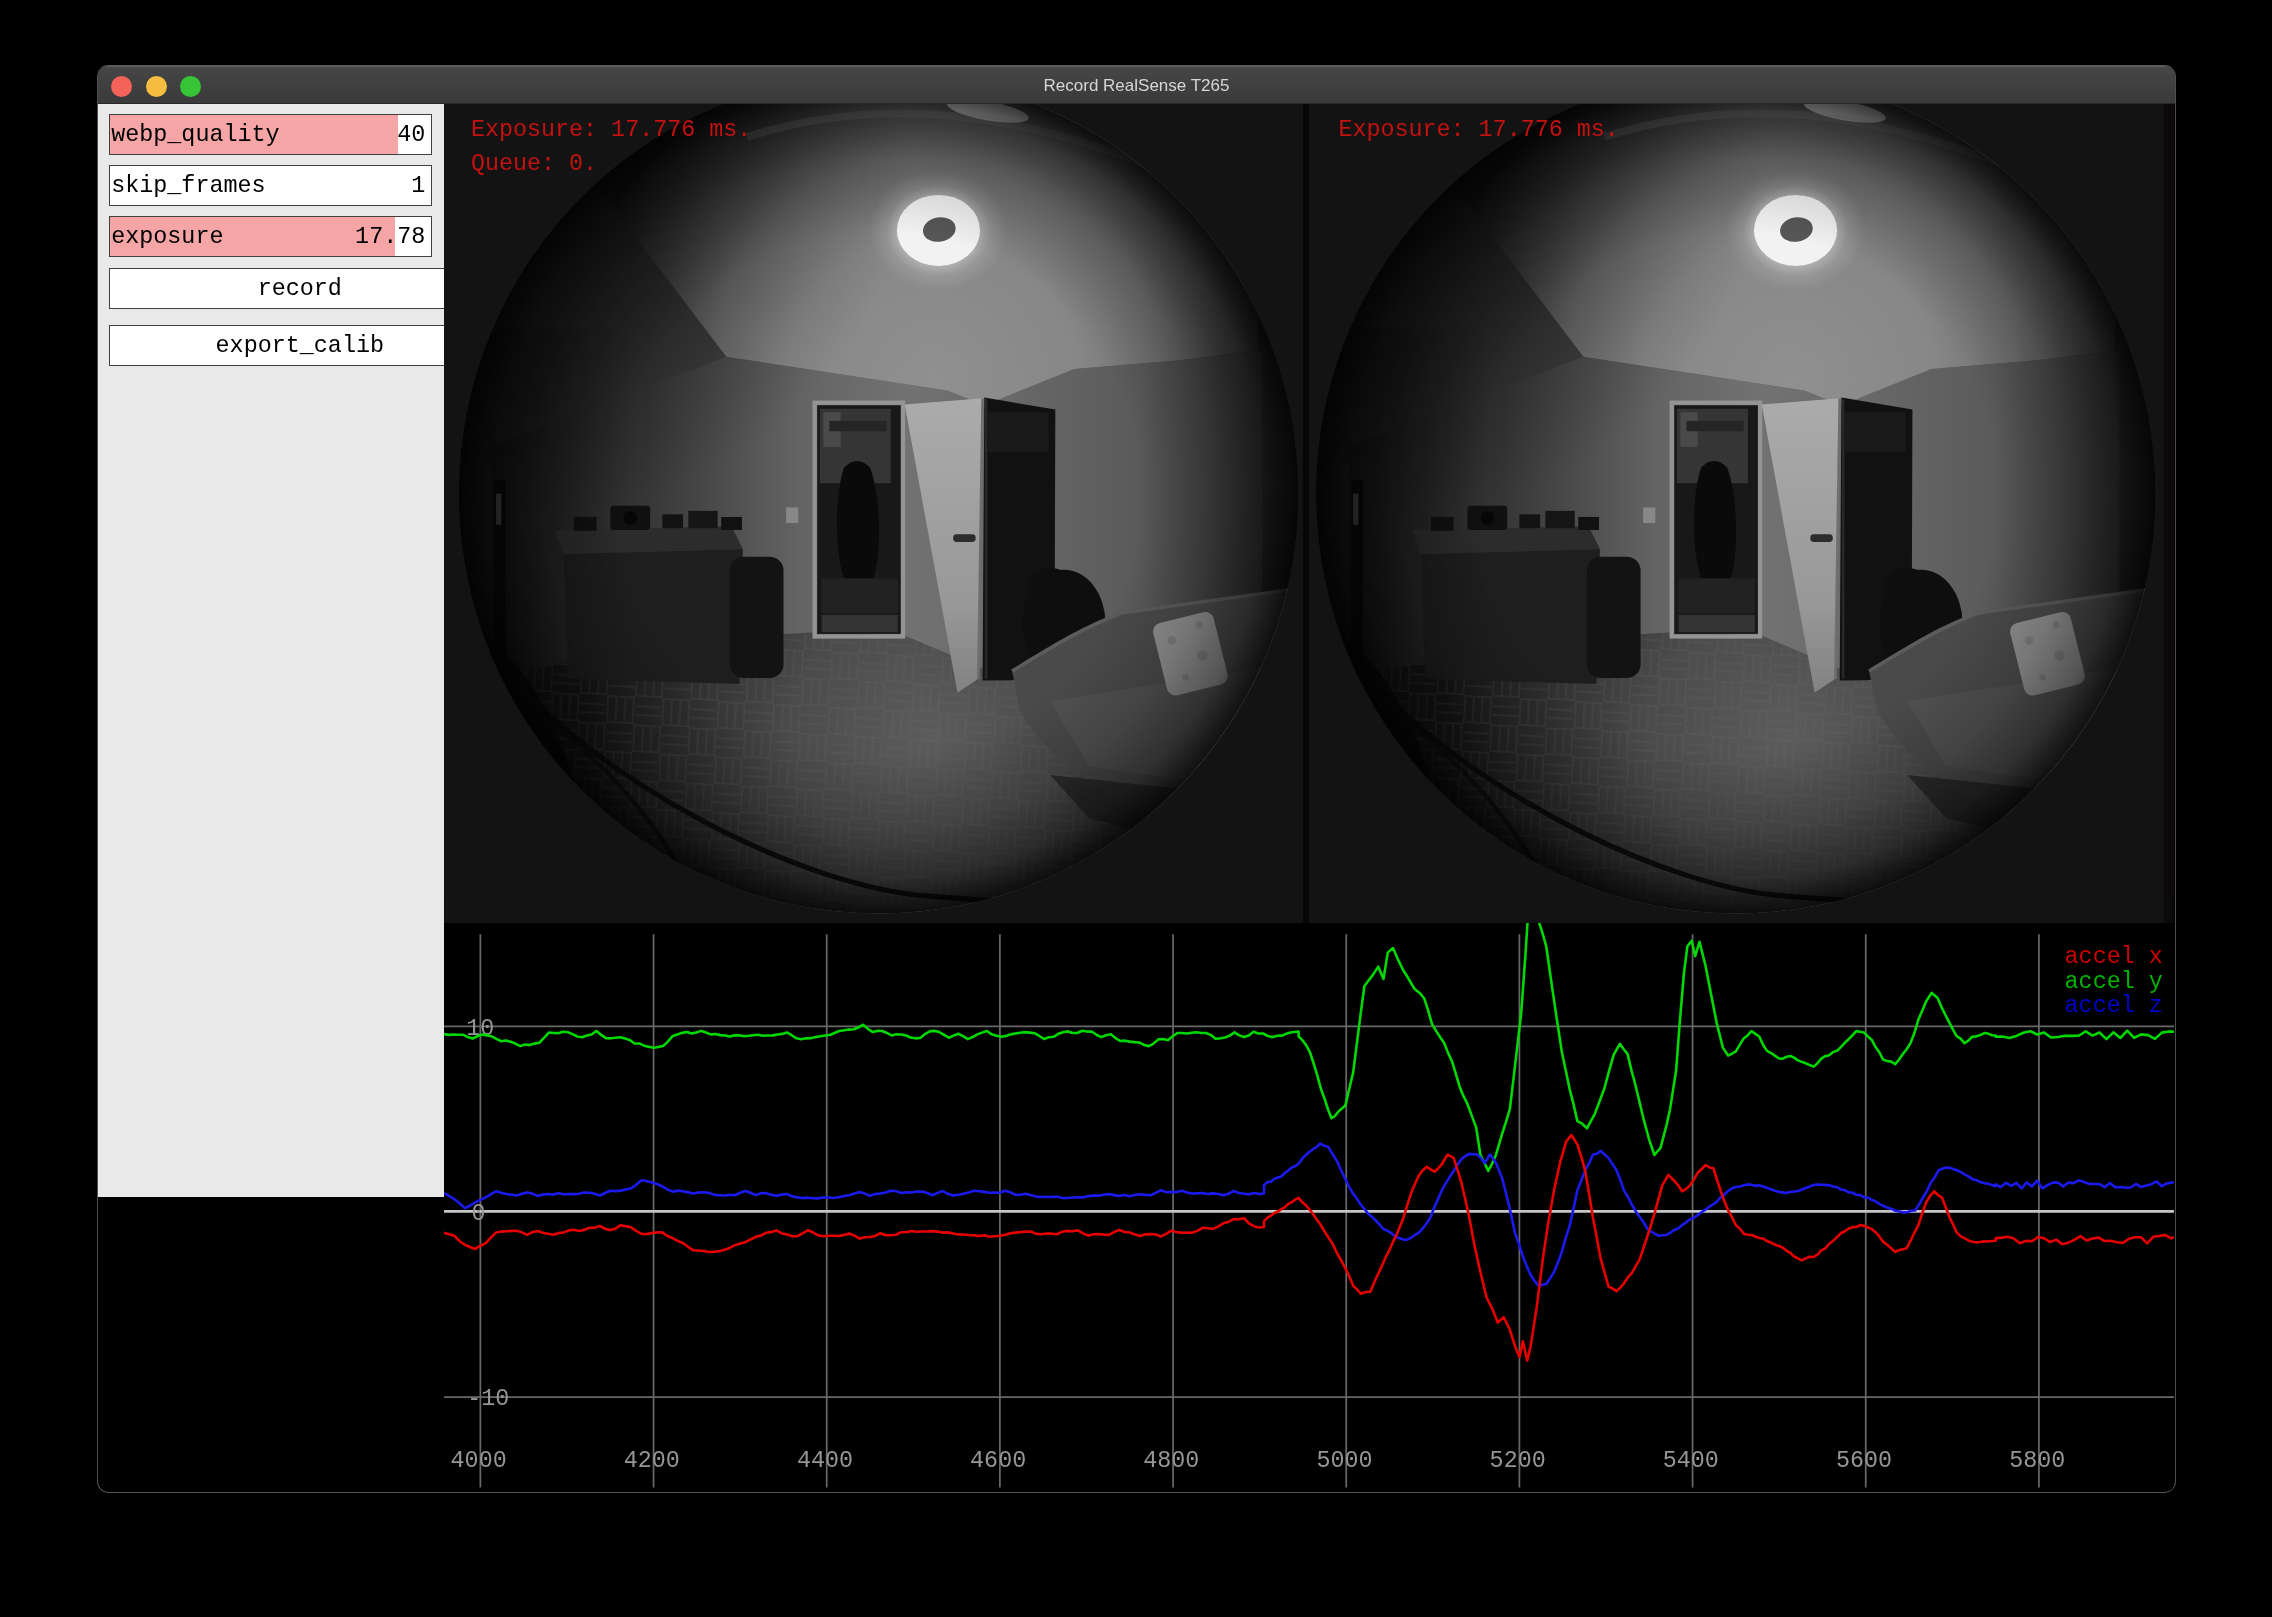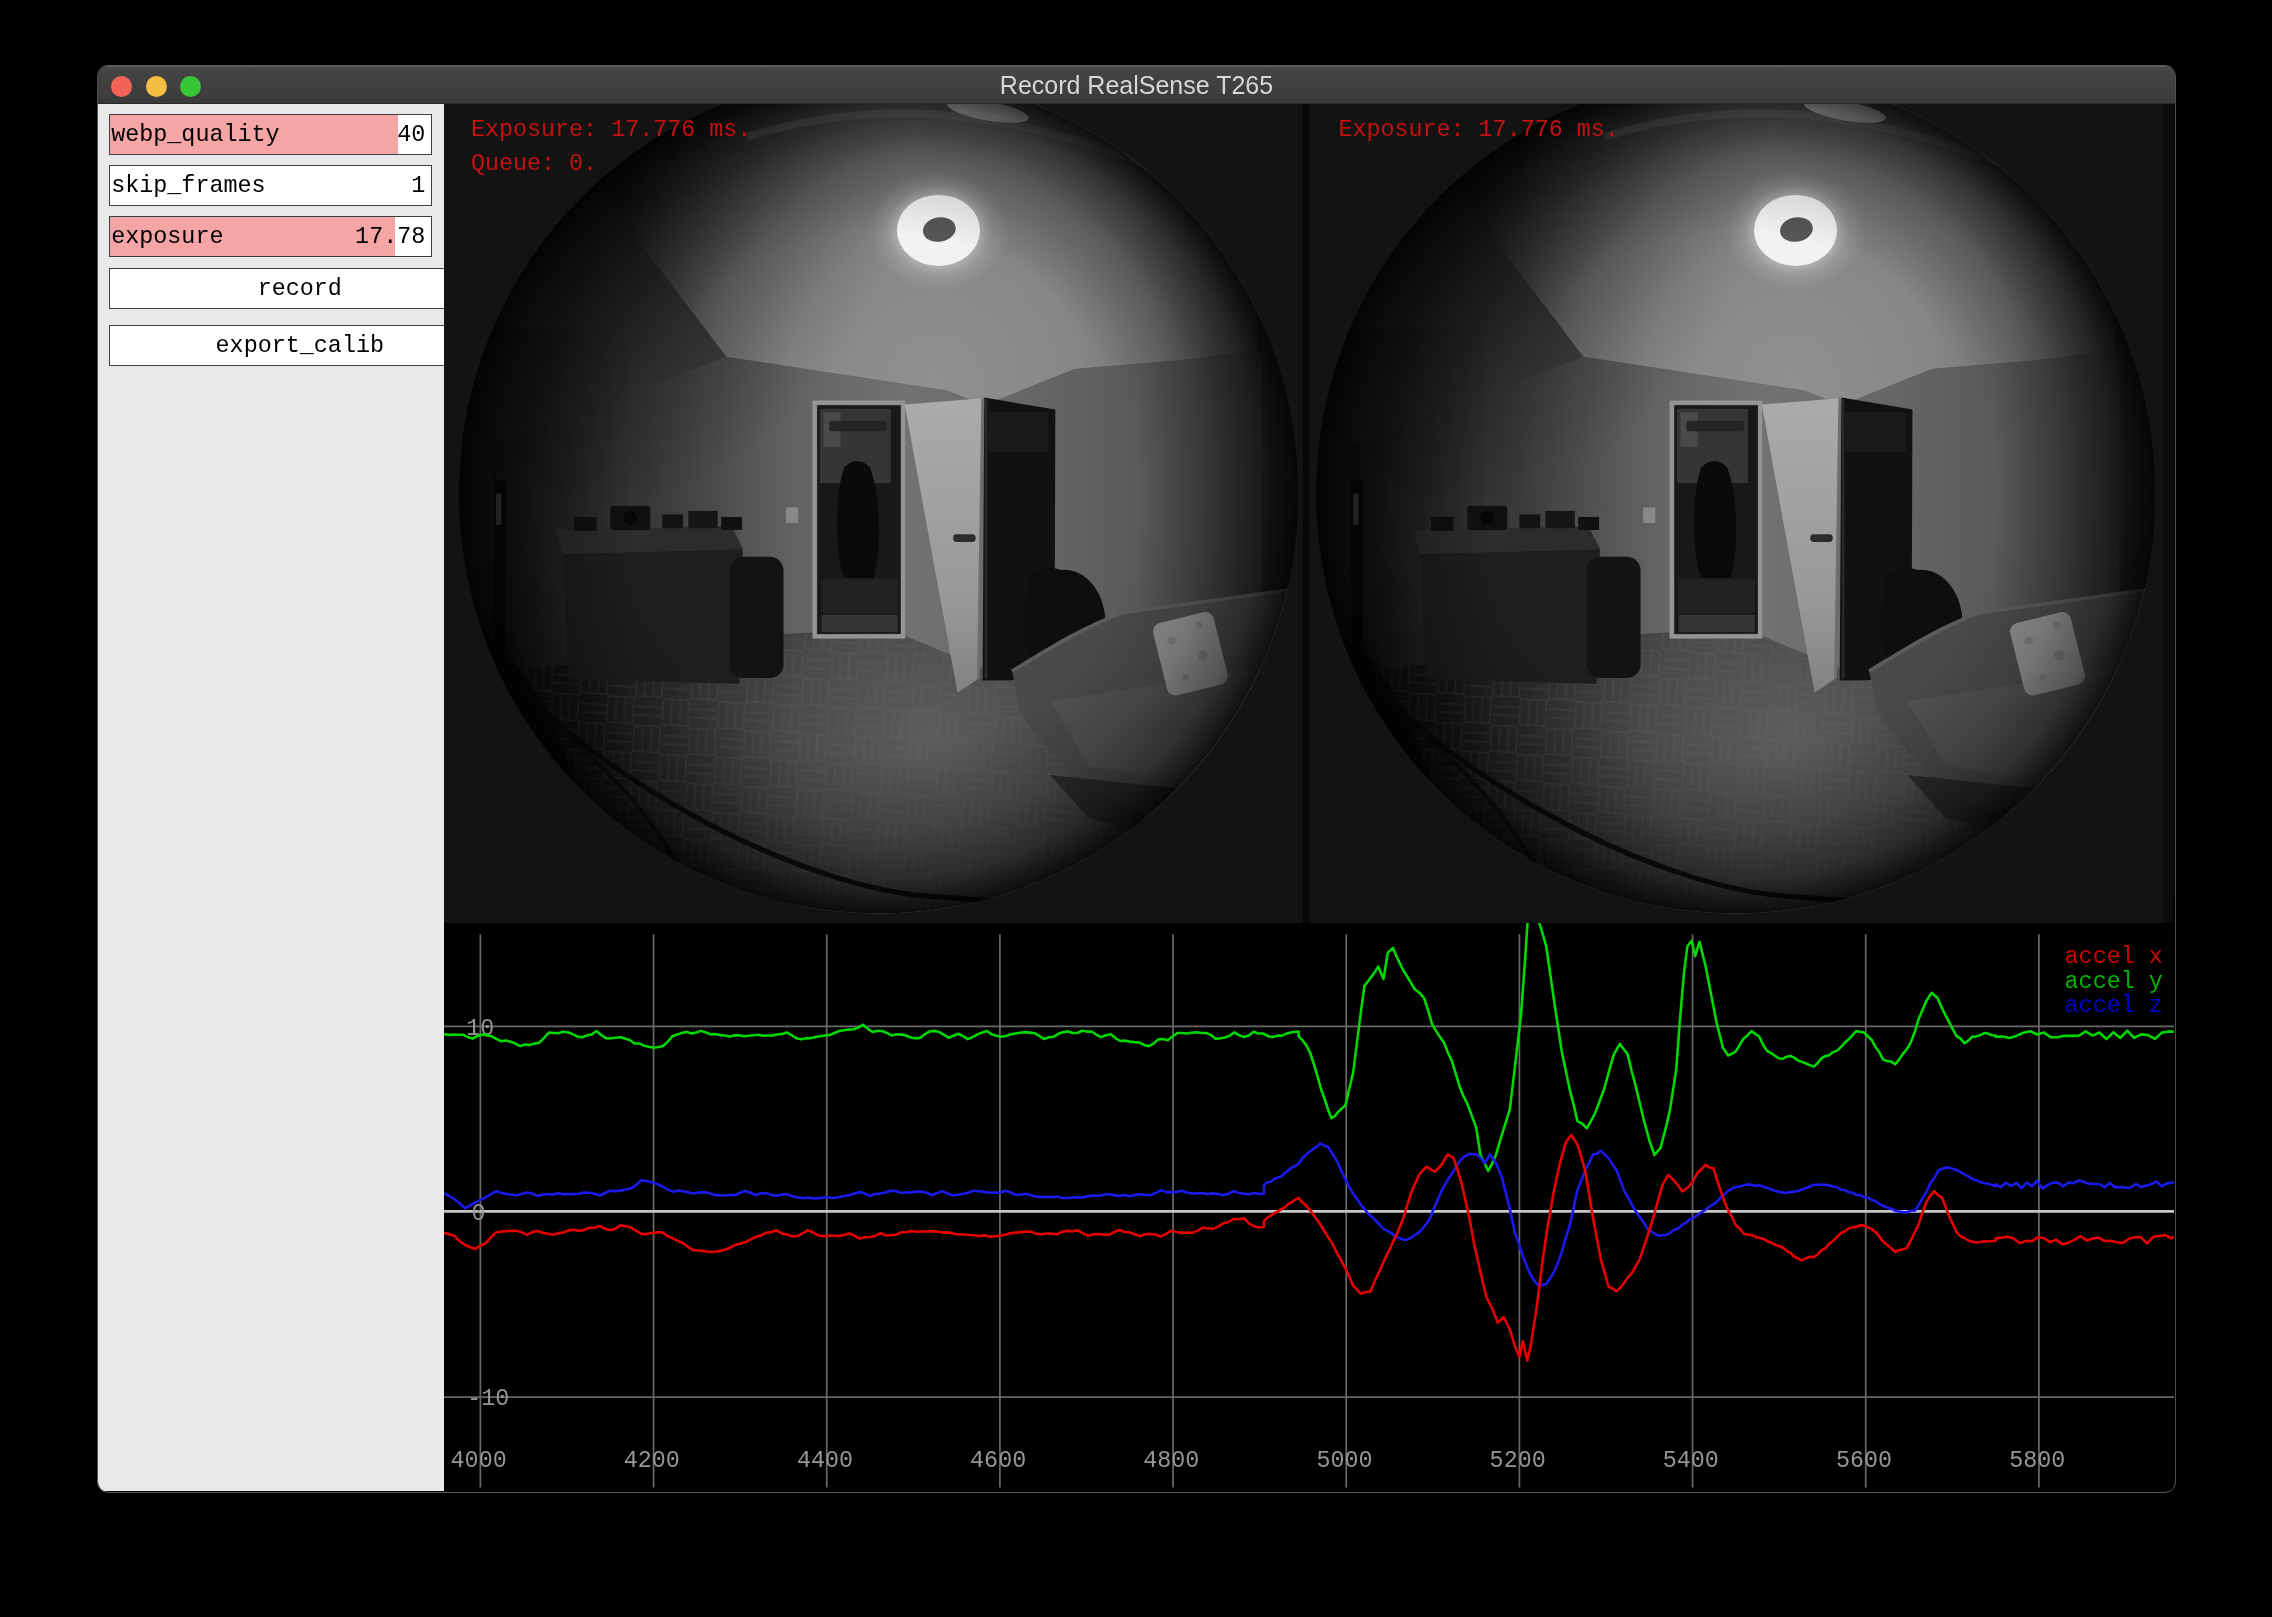--- a/index.html
+++ b/index.html
@@ -7,26 +7,26 @@
        font-family:"Liberation Mono",monospace;}
   .win{position:absolute;left:98px;top:66px;width:2077px;height:1426px;
        border-radius:10.4px;overflow:hidden;background:#000;
        box-shadow:0 0 0 0.9px #585858;}
   .titlebar{position:absolute;left:0;top:0;width:100%;height:38px;
        background:linear-gradient(#464646,#3a3a3a);
        border-bottom:0.9px solid #282828;box-sizing:border-box;}
   .titlebar::before{content:"";position:absolute;left:0;top:0;width:100%;height:0.9px;background:#5d5d5d;}
   .title{position:absolute;left:0;top:0;width:100%;height:38px;line-height:39px;
        text-align:center;color:#d6d6d6;font-family:"Liberation Sans",sans-serif;
-       font-size:25px;}
+       font-size:17px;}
   .tl{position:absolute;top:10.4px;width:21px;height:21px;border-radius:50%;}
   .tl.r{left:13px;background:#f4635a;}
   .tl.y{left:48px;background:#f5bd41;}
   .tl.g{left:82px;background:#38c437;}
-  .side{position:absolute;left:0;top:38px;width:346px;height:1387px;background:#e9e9e9;text-decoration:underline;}
+  .side{position:absolute;left:0;top:38px;width:346px;height:1093px;background:#e9e9e9;text-decoration:underline;}
   .row{position:absolute;left:11.3px;width:321px;height:39px;background:#fff;
        border:1.7px solid #404040;font-size:23.4px;color:#000;}
   .row .lab{position:absolute;left:0.9px;top:0;line-height:40px;}
   .row .val{position:absolute;right:6px;top:0;line-height:40px;}
   .row .fill{position:absolute;left:0;top:0;height:100%;background:#f5a5a5;}
   .btn{text-align:center;line-height:40px;padding-left:29px;}
   .cams{position:absolute;left:346px;top:38px;width:1730px;height:791px;background:#b91c1c;}
   .plot{position:absolute;left:346px;top:857px;width:1730px;height:568px;background:#000;}
   svg{display:block;}
 </style>

